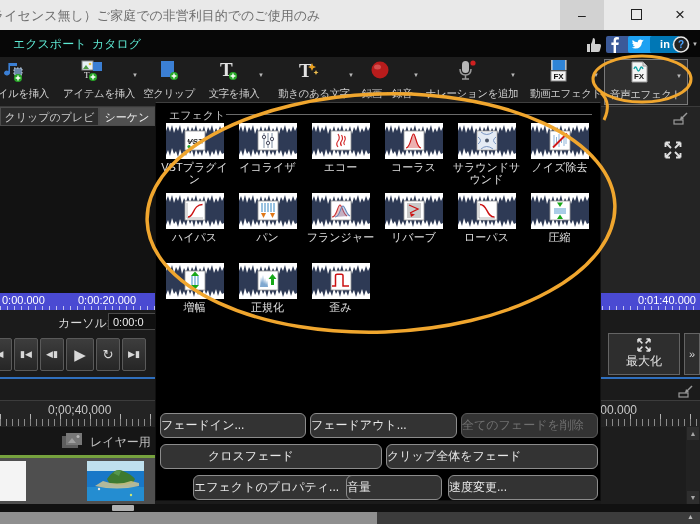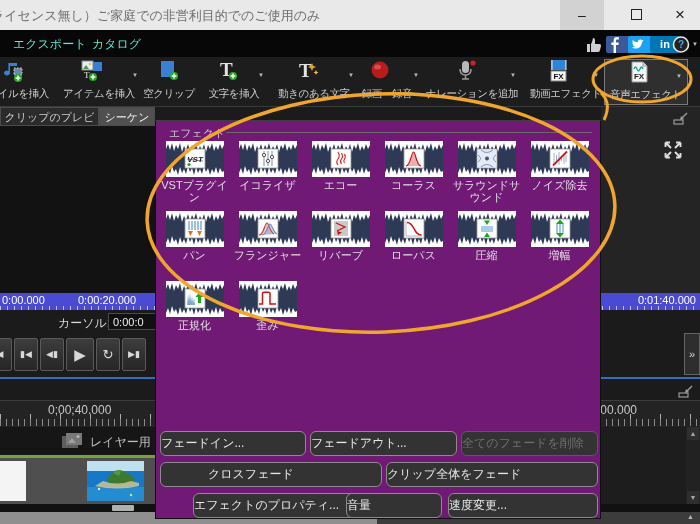--- a/index.html
+++ b/index.html
@@ -64,21 +64,21 @@
   .white-clip{left:0;top:3px;width:26px;height:40px;background:#f4f4f4;}
   .island-clip{left:87px;top:3px;width:57px;height:40px;}
   .hscroll{left:0;top:504px;width:700px;height:8px;background:#111;}
   .hscroll-thumb{left:112px;top:1px;width:22px;height:6px;background:#b0b0b0;border-radius:1px;}
   .vscroll{left:686px;top:427px;width:14px;height:77px;background:#222;}
   .vs-arrow{left:1px;width:12px;height:13px;color:#a8a8a8;font-size:7px;text-align:center;line-height:13px;background:#2e2e2e;}
   .statusbar-l{left:0;top:512px;width:377px;height:12px;background:#8f8f8f;}
   .statusbar-r{left:377px;top:512px;width:323px;height:12px;background:#3c3c3c;}
   .corner-arrow{left:687px;top:513px;color:#b8b8b8;font-size:7px;}
   
-  .fx-panel{left:155px;top:120px;width:446px;height:399px;background:#701a75;border:1px solid #101010;border-top:1px solid #3e3e3e;box-sizing:border-box;z-index:5;}
+  .fx-panel{left:155px;top:102px;width:446px;height:399px;background:#000000;border:1px solid #101010;border-top:1px solid #3e3e3e;box-sizing:border-box;z-index:5;}
   .fx-group-label{position:absolute;left:13px;top:5px;font-size:11px;color:#c8c8c8;}
   .fx-group-line{position:absolute;left:70px;top:11px;width:366px;height:1px;background:#6a6a6a;}
   .fx-grid{position:absolute;left:2px;top:20px;width:442px;display:flex;flex-wrap:wrap;}
   .fx-item{width:73px;height:70px;text-align:center;color:#e0e0e0;font-size:11px;line-height:12px;}
   .fx-item svg{display:block;margin:0 auto 2px;}
   .fx-btn{position:absolute;height:25px;background:#333;border:1px solid #8c8c8c;color:#e9e9e9;font-size:12px;text-align:left;line-height:23px;box-sizing:border-box;border-radius:6px;}
   .fx-btn.disabled{color:#707070;border-color:#5a5a5a;}
   
   .annotation{left:0;top:0;width:700px;height:524px;z-index:9;pointer-events:none;}
   .popout{z-index:6;}
@@ -298,20 +298,26 @@
   <span class="abs cursor-label">カーソル:</span>
   <div class="abs cursor-field">0:00:0</div>
 
   <div class="abs pbtn" style="left:-12px;width:24px;"><span>◀</span></div>
   <div class="abs pbtn" style="left:14px;width:24px;"><span>▮◀</span></div>
   <div class="abs pbtn" style="left:40px;width:24px;"><span>◀▮</span></div>
   <div class="abs pbtn play" style="left:66px;width:28px;"><span>▶</span></div>
   <div class="abs pbtn" style="left:96px;width:24px;font-size:13px;"><span>↻</span></div>
   <div class="abs pbtn" style="left:122px;width:24px;"><span>▶▮</span></div>
 
+  <div class="abs maximize-btn">
+    <svg width="16" height="16" viewBox="0 0 16 16">
+        <use href="#expand4"></use>
+      </svg>
+    <span>最大化</span>
+  </div>
   <div class="abs more-btn"><span>»</span></div>
 
   <div class="abs splitter"></div>
   <svg class="abs popout" style="left:678px;top:385px;" width="16" height="14">
       <use href="#popout"></use>
     </svg>
 
   <div class="abs ruler">
     <span class="abs" style="left:48px;top:2px;">0;00;40.000</span>
     <span class="abs" style="left:597px;top:2px;">:00.000</span>
@@ -445,20 +451,31 @@
                 <line x1="11.5" y1="7" x2="11.5" y2="12"></line>
                 <line x1="14" y1="4" x2="14" y2="15"></line>
                 <line x1="16" y1="6" x2="16" y2="13"></line>
               </g>
               <line x1="3" y1="16.5" x2="17" y2="2.5" stroke="#d01818" stroke-width="1.8"></line>
             </g>
           </svg>
         <span>ノイズ除去</span>
       </div>
 
+      <div class="fx-item">
+        <svg width="58" height="36">
+            <use href="#wavebg"></use>
+            <use href="#iconframe"></use>
+            <g transform="translate(19,8)">
+              <path d="M2 2 v15 h16" stroke="#999" fill="none" stroke-width=".7"></path>
+              <path d="M3 16 C9 16 8 3.5 17.5 3.5" fill="none" stroke="#c11" stroke-width="1.4"></path>
+            </g>
+          </svg>
+        <span>ハイパス</span>
+      </div>
 
       <div class="fx-item">
         <svg width="58" height="36">
             <use href="#wavebg"></use>
             <use href="#iconframe"></use>
             <g transform="translate(19,8)">
               <g stroke="#5599cc" stroke-width="1.2">
                 <line x1="4" y1="2" x2="4" y2="11"></line>
                 <line x1="7" y1="2" x2="7" y2="11"></line>
                 <line x1="10" y1="2" x2="10" y2="11"></line>

